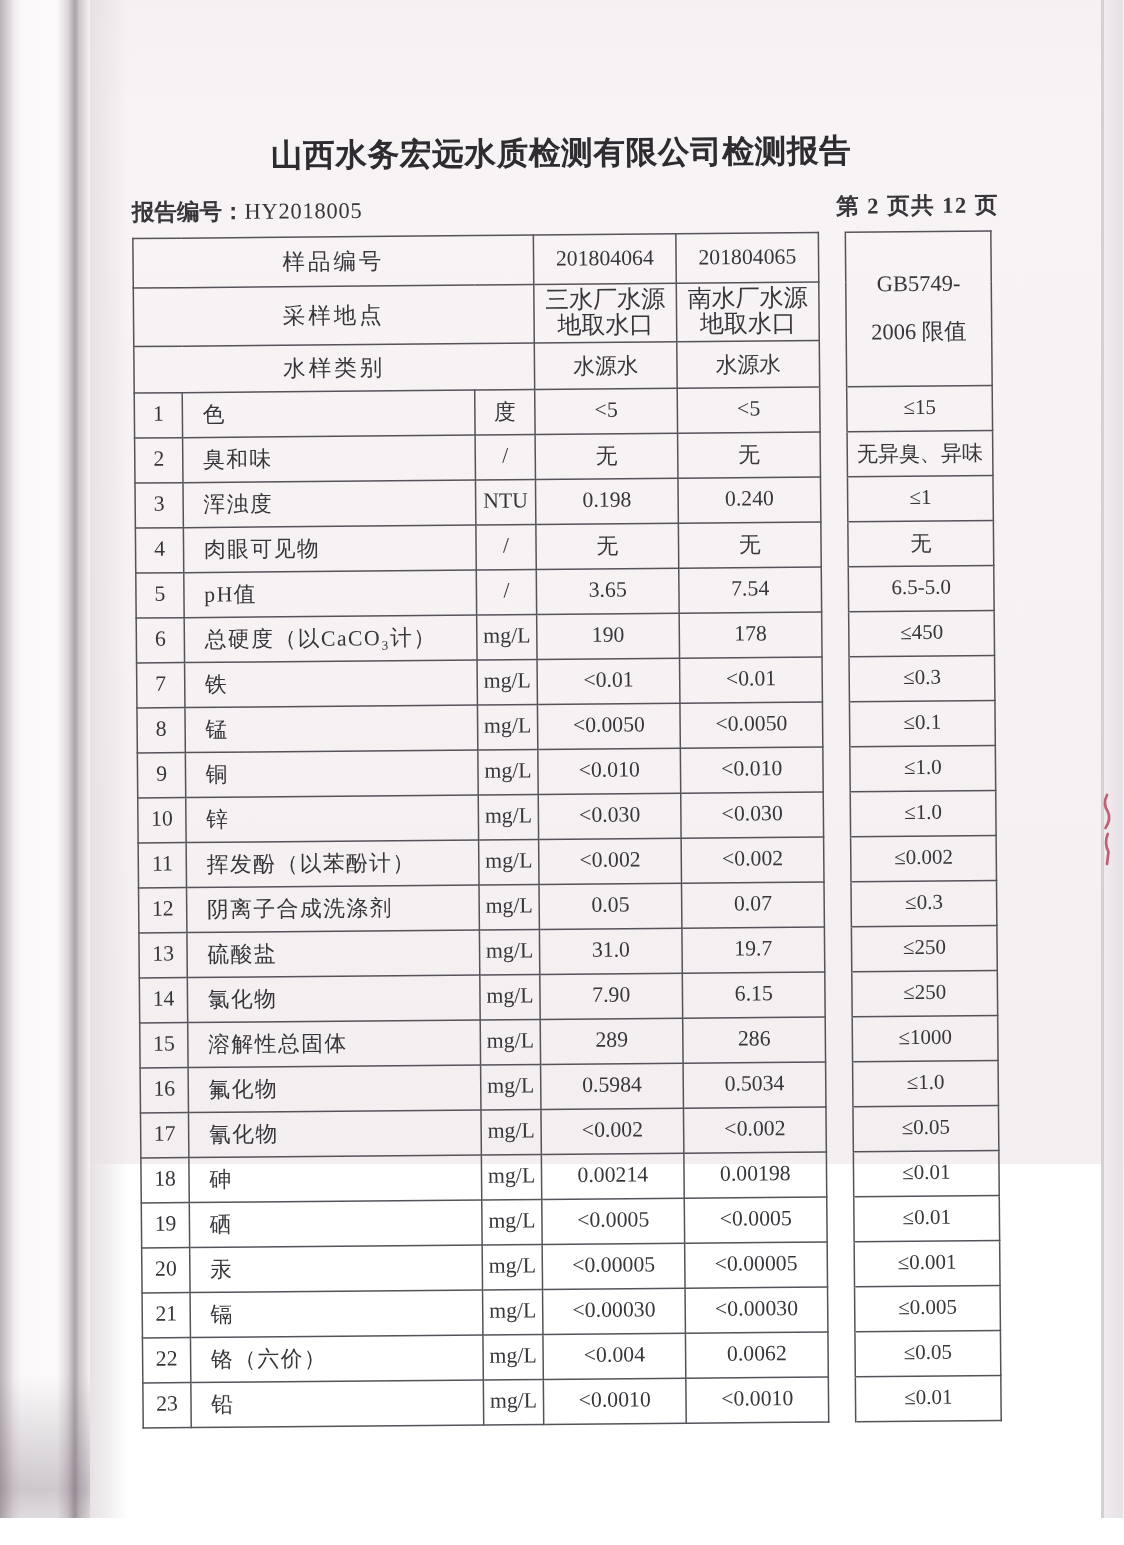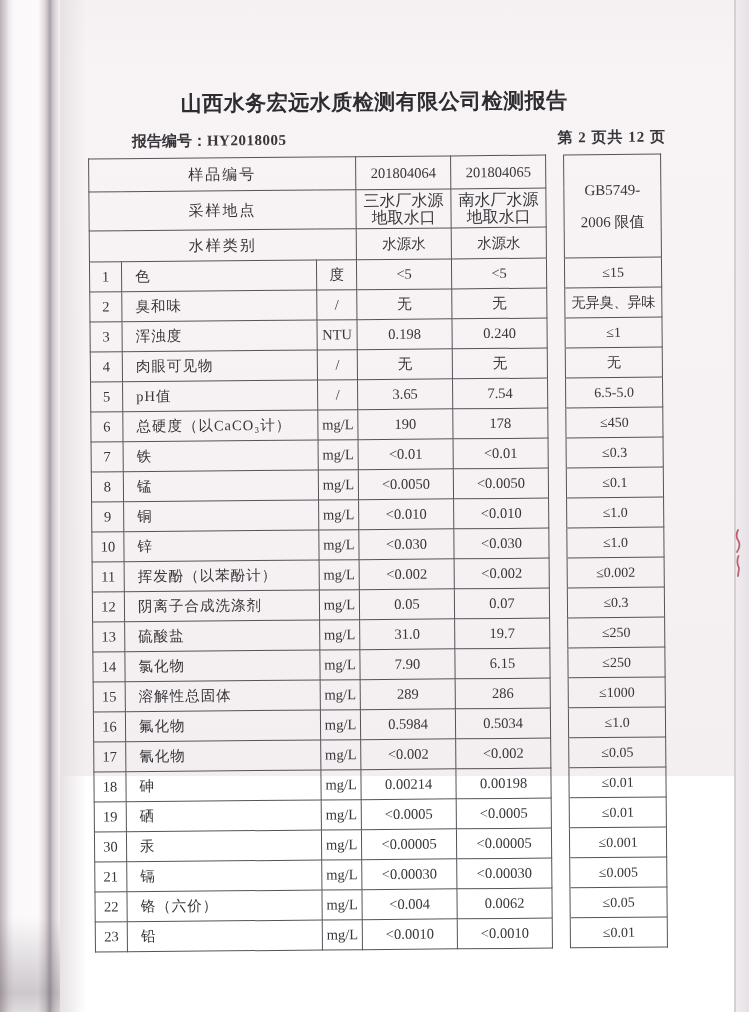--- a/index.html
+++ b/index.html
@@ -52,22 +52,22 @@
     position:absolute;left:0;top:88px;width:749px;
     text-align:center;
     font-family:"Liberation Sans","DejaVu Sans",sans-serif;
     font-size:21px;font-weight:bold;letter-spacing:.5px;color:#2e2c30;
   }
   .meta-row{
     position:absolute;left:88px;top:130px;width:578px;
     display:flex;justify-content:space-between;align-items:baseline;
     font-size:15px;
   }
-  .report-no .lbl{font-weight:bold;margin-left:44px;}
-  .report-no .val{font-weight:bold;letter-spacing:.5px;}
+  .report-no .lbl{font-weight:bold;}
+  .report-no .val{font-weight:normal;letter-spacing:.5px;}
   .page-indicator{font-weight:bold;letter-spacing:1px;}
   
   table.results{
     position:absolute;left:88px;top:156px;
     border-collapse:collapse;table-layout:fixed;width:572px;
     font-size:14.5px;color:#38363b;
   }
   td{
     border:1px solid #56525a;
     text-align:center;vertical-align:middle;
@@ -306,21 +306,21 @@
           <tr class="dr">
     <td class="c-no">19</td>
     <td class="c-name">硒</td>
     <td class="c-unit">mg/L</td>
     <td class="c-val">&lt;0.0005</td>
     <td class="c-val">&lt;0.0005</td>
     <td class="c-gap"></td>
     <td class="c-limit">≤0.01</td>
   </tr>
           <tr class="dr">
-    <td class="c-no">30</td>
+    <td class="c-no">20</td>
     <td class="c-name">汞</td>
     <td class="c-unit">mg/L</td>
     <td class="c-val">&lt;0.00005</td>
     <td class="c-val">&lt;0.00005</td>
     <td class="c-gap"></td>
     <td class="c-limit">≤0.001</td>
   </tr>
           <tr class="dr">
     <td class="c-no">21</td>
     <td class="c-name">镉</td>

